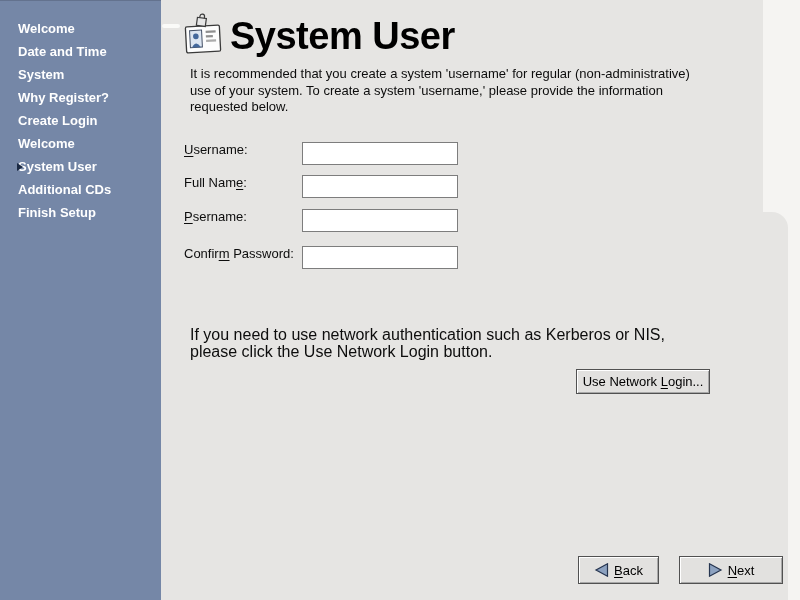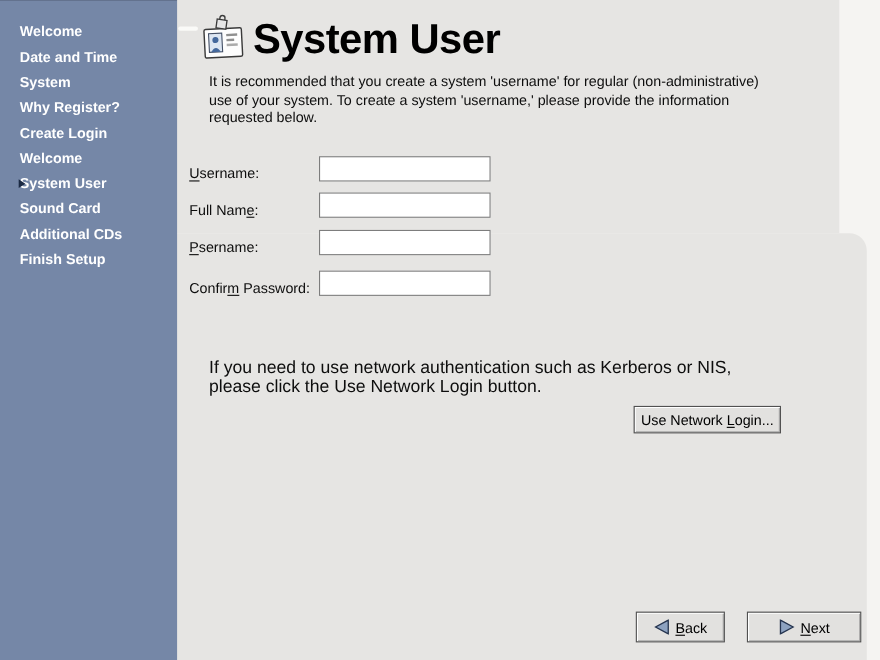--- a/index.html
+++ b/index.html
@@ -27,21 +27,21 @@
   
   .badge-icon{position:absolute; left:183px; top:13px;}
   .page-title{position:absolute; left:230px; top:15px; font-size:38px; line-height:42px; font-weight:bold;
     color:var(--title-color); letter-spacing:-0.5px; white-space:nowrap;}
 
   
   .intro{position:absolute; left:190px; top:66px; width:502px; font-size:13px; line-height:16.5px; color:var(--body-text);}
   .network-note{position:absolute; left:190px; top:327px; width:508px; font-size:16px; line-height:16.5px; color:var(--body-text);}
 
   
-  .form-row{position:absolute; left:172px; height:23px; display:flex; align-items:flex-end;}
+  .form-row{position:absolute; left:184px; height:23px; display:flex; align-items:flex-start;}
   .field-label{font-size:13px; color:var(--body-text); width:118px; white-space:nowrap;}
   .text-input{position:absolute; left:118px; top:0; width:156px; height:23px; background:#ffffff;
     border:1px solid var(--input-border); font-size:13px; padding:2px 4px; color:#000;}
   .mn{text-decoration:underline; text-underline-offset:2px;}
 
   
   .btn{background:var(--button-face); border:1px solid var(--button-border);
     box-shadow:inset 1px 1px 0 #ffffff, inset -1px -1px 0 #a8a8a8;
     font-family:inherit; font-size:13px; color:#000; cursor:pointer;
     display:flex; align-items:center; justify-content:center; white-space:nowrap;}
@@ -65,21 +65,20 @@
     <div class="sb-item">Welcome</div>
     <div class="sb-item">Date and Time</div>
     <div class="sb-item">System</div>
     <div class="sb-item">Why Register?</div>
     <div class="sb-item">Create Login</div>
     <div class="sb-item">Welcome</div>
     <div class="sb-item">
       <span class="cur-arrow"></span>
       <span>System User</span>
     </div>
-    <div class="sb-item">Sound Card</div>
     <div class="sb-item">Additional CDs</div>
     <div class="sb-item">Finish Setup</div>
   </nav>
 
   <svg class="badge-icon" width="40" height="44" viewBox="0 0 40 44">
     <g transform="rotate(-3 20 26)">
       <rect x="3" y="13" width="34" height="26" rx="1.5" fill="#fdfdfd" stroke="#3a3a3a" stroke-width="1.3"></rect>
       <rect x="7" y="17" width="12" height="17" fill="#dde6f2" stroke="#445066" stroke-width="1"></rect>
       <circle cx="13" cy="23" r="2.8" fill="#44689c"></circle>
       <path d="M8.6 34 q4.4-7.5 8.8 0 z" fill="#44689c"></path>

